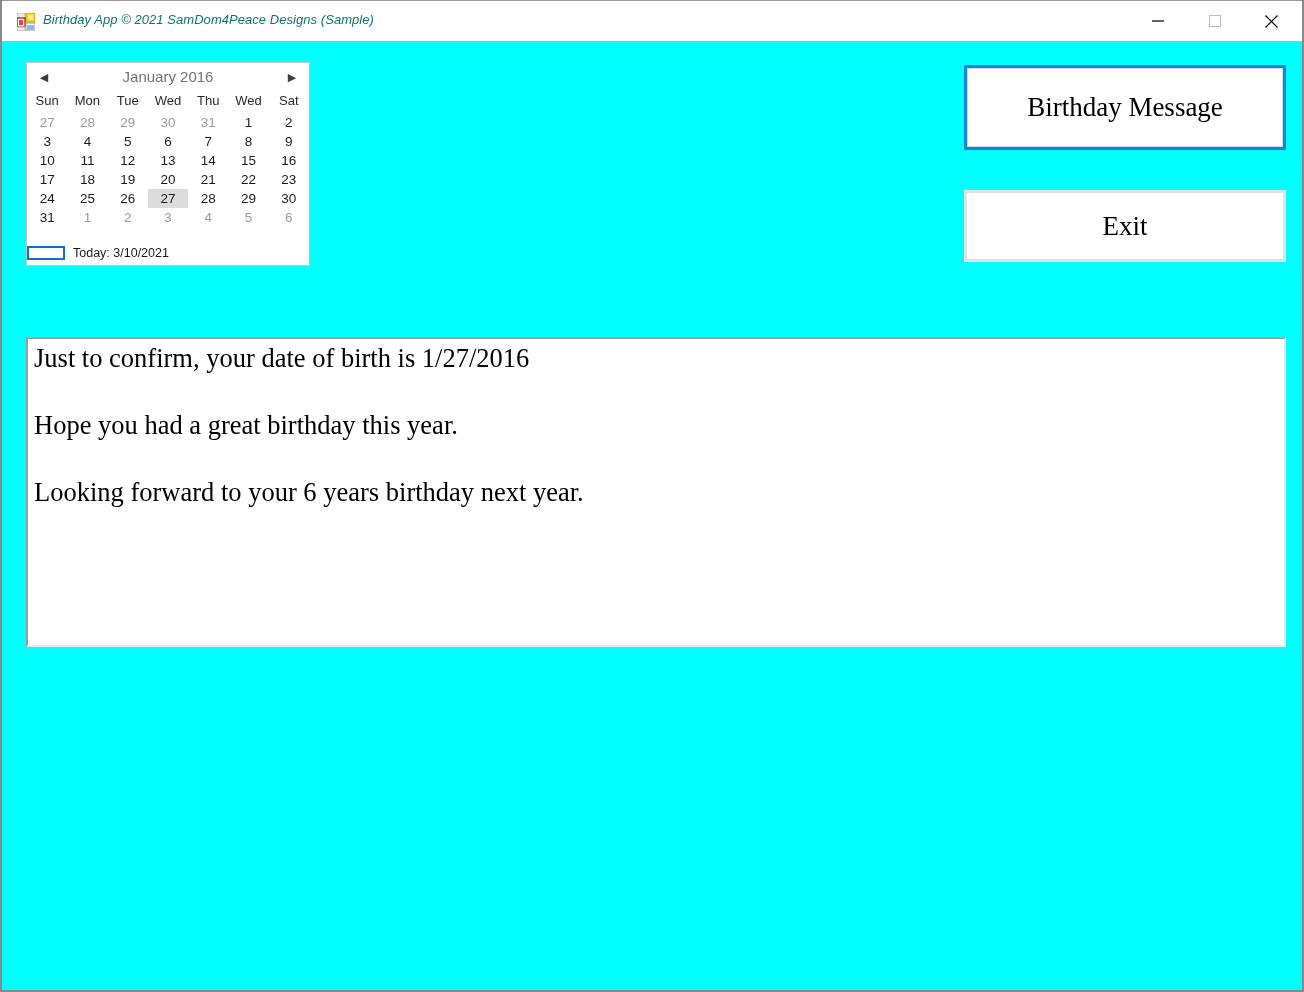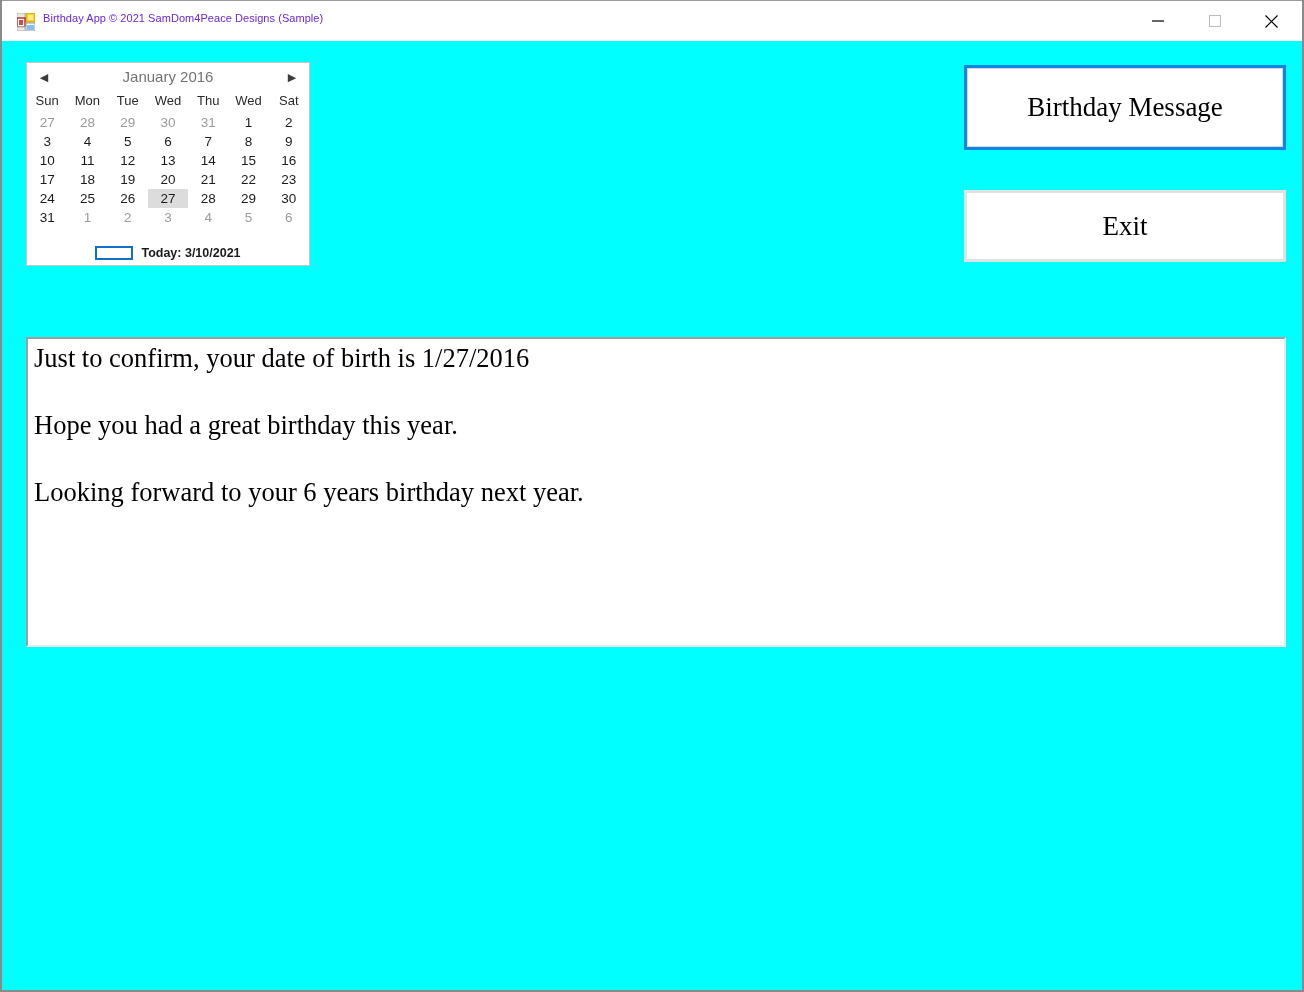--- a/index.html
+++ b/index.html
@@ -37,25 +37,26 @@
     box-sizing: border-box;
   }
   #title-icon {
     position: absolute;
     left: 15px; top: 12px;
     width: 18px; height: 18px;
   }
   #title-text {
     position: absolute;
     left: 41px; top: 11px;
-    font-size: 11px;
-    color: #6d28d9;
+    font-size: 13px;
+    color: #0f766e;
     font-family: "Liberation Sans", sans-serif;
     letter-spacing: 0.05px;
     white-space: nowrap;
+    font-style: italic;
   }
   .win-btn {
     position: absolute;
     top: 0;
     width: 57px;
     height: 40px;
     background: transparent;
     border: none;
     padding: 0;
     cursor: default;
@@ -133,25 +134,23 @@
     padding: 0 1px;
   }
   #cal-grid td.sel .cell {
     background: #dcdcdc;
   }
   #cal-footer {
     position: absolute;
     left: 0;
     bottom: 5px;
     width: 100%;
-    text-align: center;
     font-size: 12.5px;
     color: #1b1b1b;
     white-space: nowrap;
-    font-weight: bold;
   }
   #today-swatch {
     display: inline-block;
     width: 38px;
     height: 14px;
     border: 2px solid #1072c6;
     background: #ffffff;
     vertical-align: -3px;
     margin-right: 8px;
     box-sizing: border-box;

